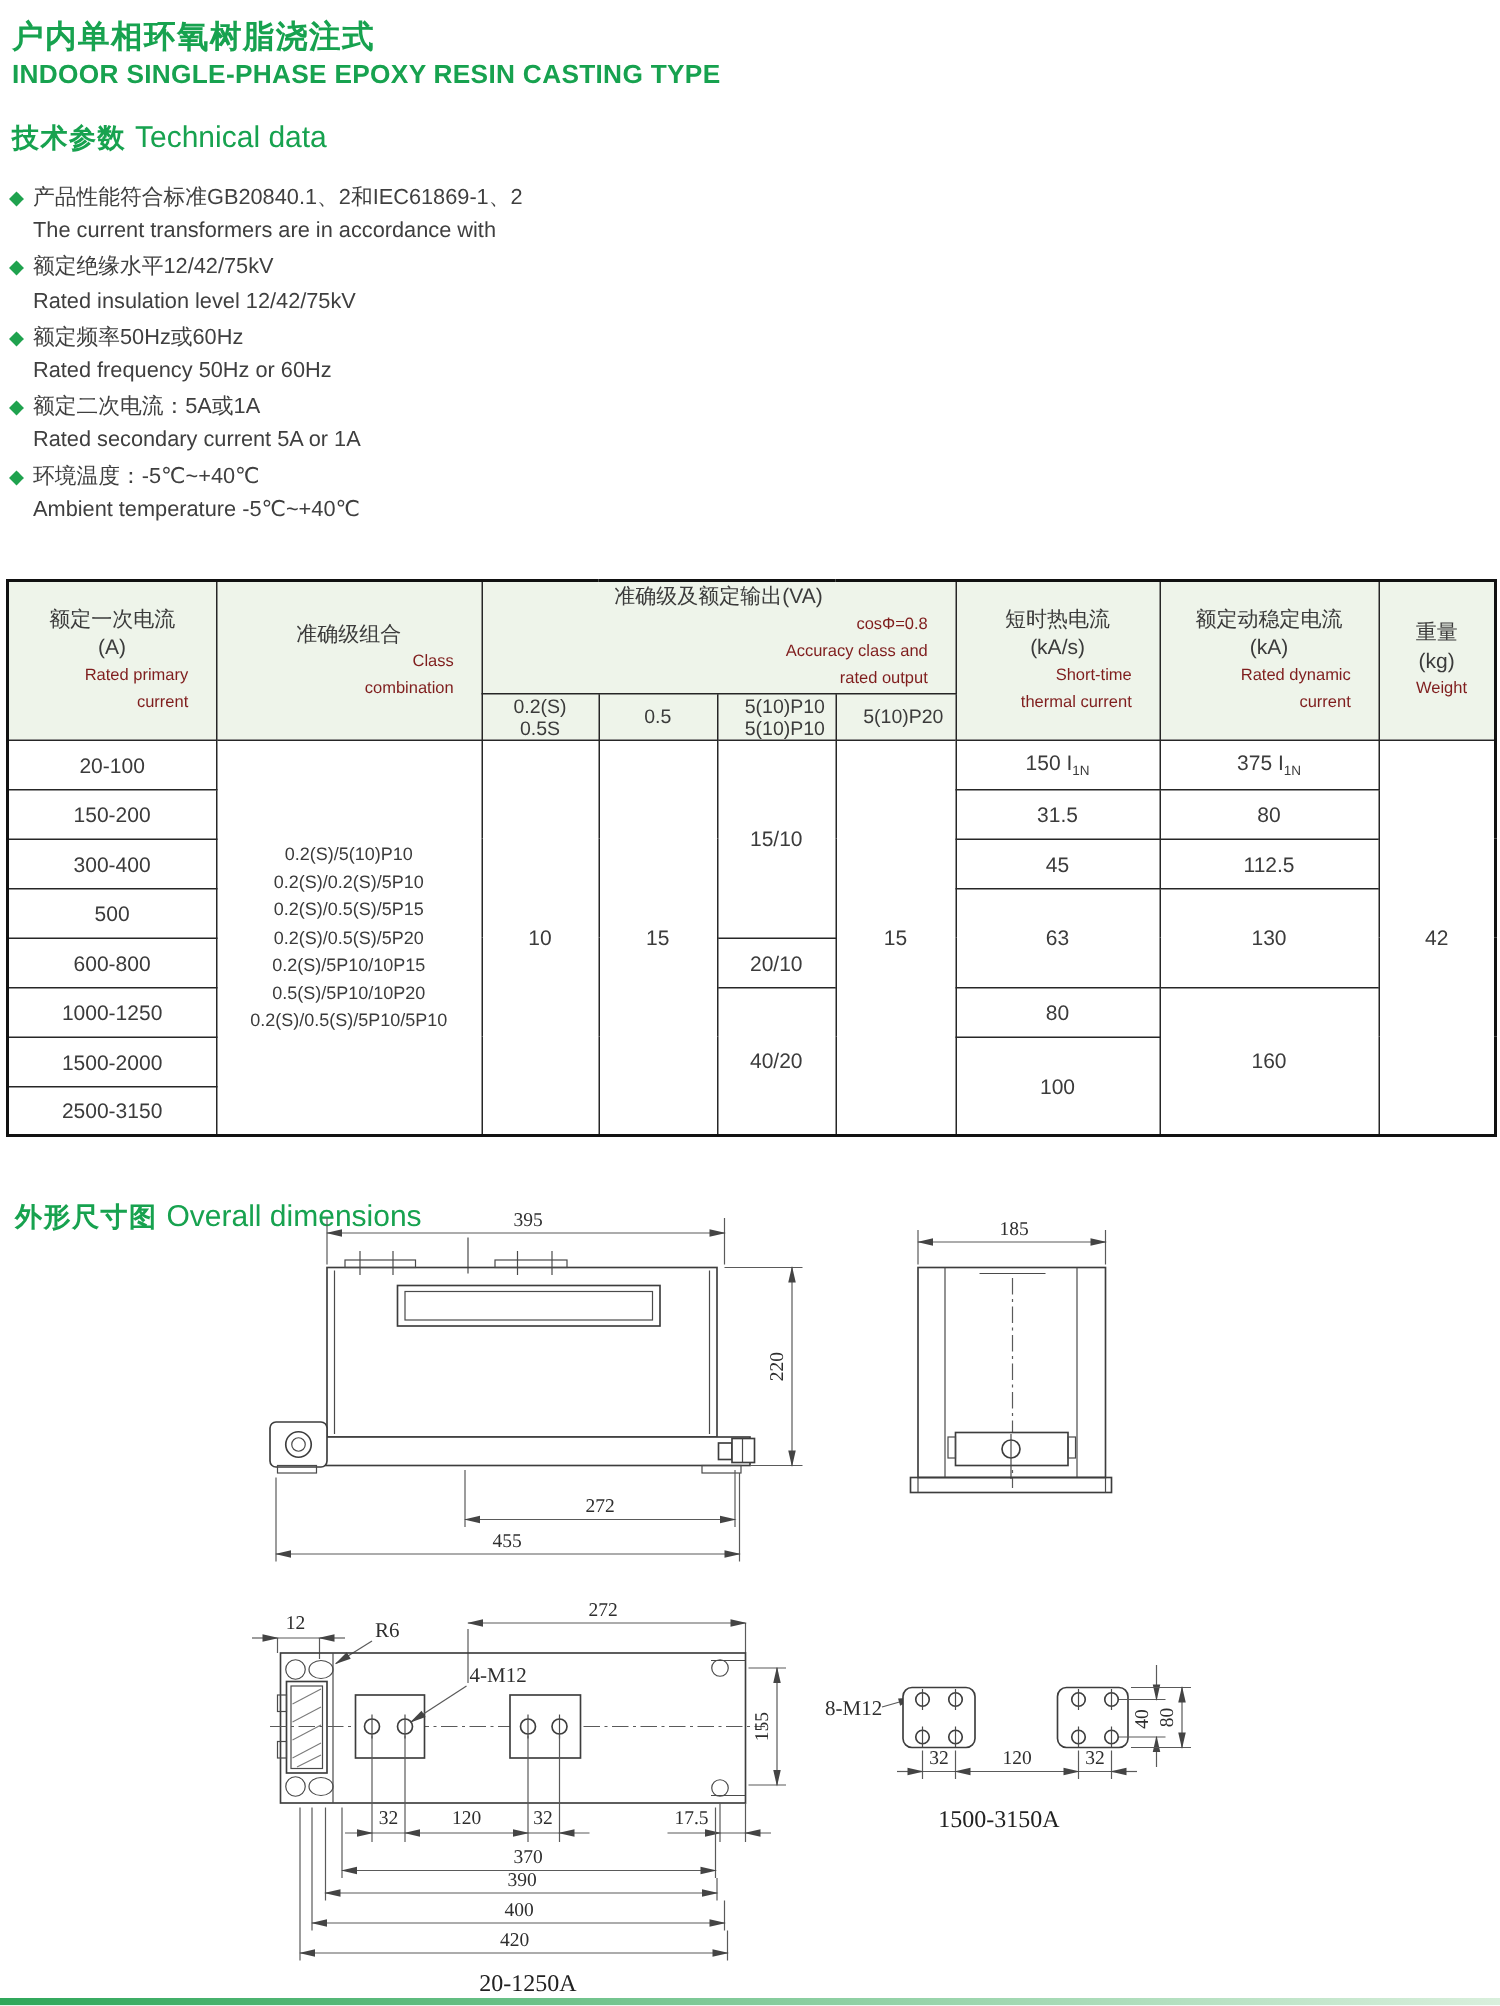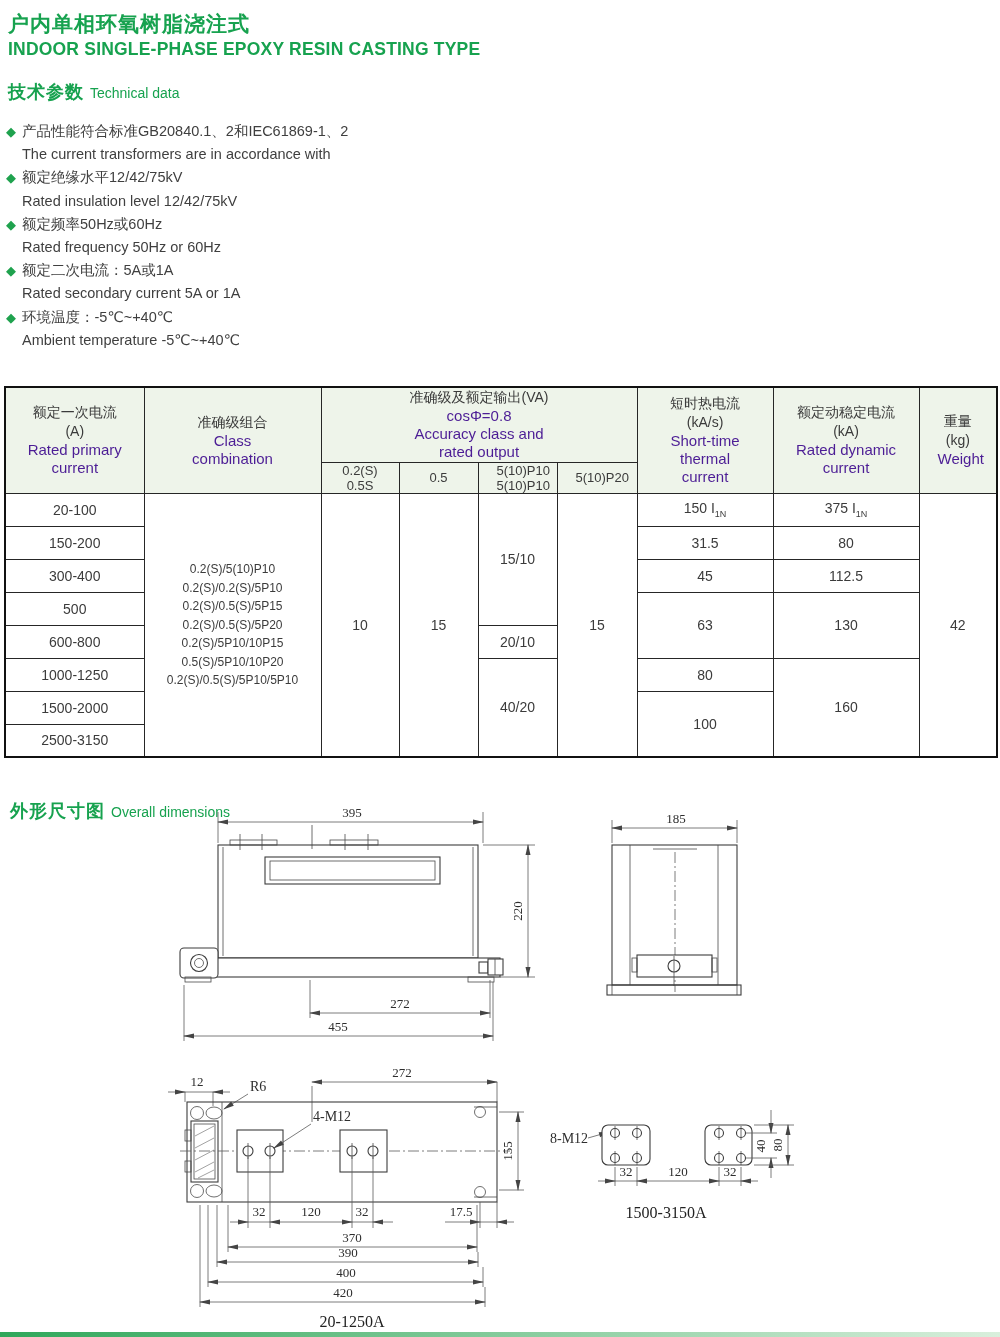--- a/index.html
+++ b/index.html
@@ -3,35 +3,35 @@
 <meta charset="utf-8">
 <style>
   html,body{margin:0;padding:0;background:#fff;}
   .page{position:relative;width:1000px;height:1337px;background:#fff;overflow:hidden;
         font-family:"Liberation Sans","DejaVu Sans",sans-serif;color:#3c3c3c;text-decoration:underline;}
   .green{color:#17a24f;}
   .title-zh{position:absolute;left:8px;top:10px;font-size:21px;font-weight:bold;letter-spacing:1px;}
   .title-en{position:absolute;left:8px;top:39px;font-size:17.5px;font-weight:bold;letter-spacing:.2px;}
   .sec{position:absolute;font-size:18px;}
   .sec .zh{font-weight:bold;letter-spacing:1px;}
-  .sec .en{font-weight:normal;font-size:14px;margin-left:6px;}
+  .sec .en{font-weight:normal;font-size:20px;margin-left:6px;}
   .sec-tech{left:8px;top:80px;}
   .sec-dim{left:10px;top:799px;}
   .specs{position:absolute;left:6px;top:120px;font-size:14.5px;color:#3f3f3f;}
   .spec-line{height:23.2px;line-height:23.2px;padding-left:16px;white-space:nowrap;}
   .spec-line.b{padding-left:0;}
   .dia{color:#1fa24e;font-size:13px;display:inline-block;width:16px;}
   
   .spec-table{position:absolute;left:4px;top:386px;border-collapse:collapse;table-layout:fixed;
               width:992px;font-size:14px;color:#3b3b3b;text-align:center;}
   .spec-table th,.spec-table td{border:1px solid #262626;padding:0 18px;vertical-align:middle;}
   .spec-table{border:2px solid #111;}
   .spec-table th{background:#eef4ea;font-weight:normal;}
   .spec-table .zh{font-size:14px;line-height:19px;}
-  .spec-table .en{font-size:15px;line-height:18px;color:#4c1d95;}
+  .spec-table .en{font-size:11px;line-height:18px;color:#7f1d1d;text-align:right;}
   .spec-table .sub{font-size:13px;line-height:15px;}
   .hrow1{height:75px;}
   .hrow2{height:30px;}
   .spec-table tr.body{height:33px;}
   .cls div{font-size:12px;line-height:18.5px;}
   sub.sb{font-size:9px;}
   
   .draw{position:absolute;left:0;top:795px;width:1000px;height:542px;}
   .dim-text{font-family:"Liberation Serif","DejaVu Serif",serif;font-size:13px;fill:#2e2e2e;text-anchor:middle;}
   .lbl{font-family:"Liberation Serif","DejaVu Serif",serif;font-size:14px;fill:#2e2e2e;}

